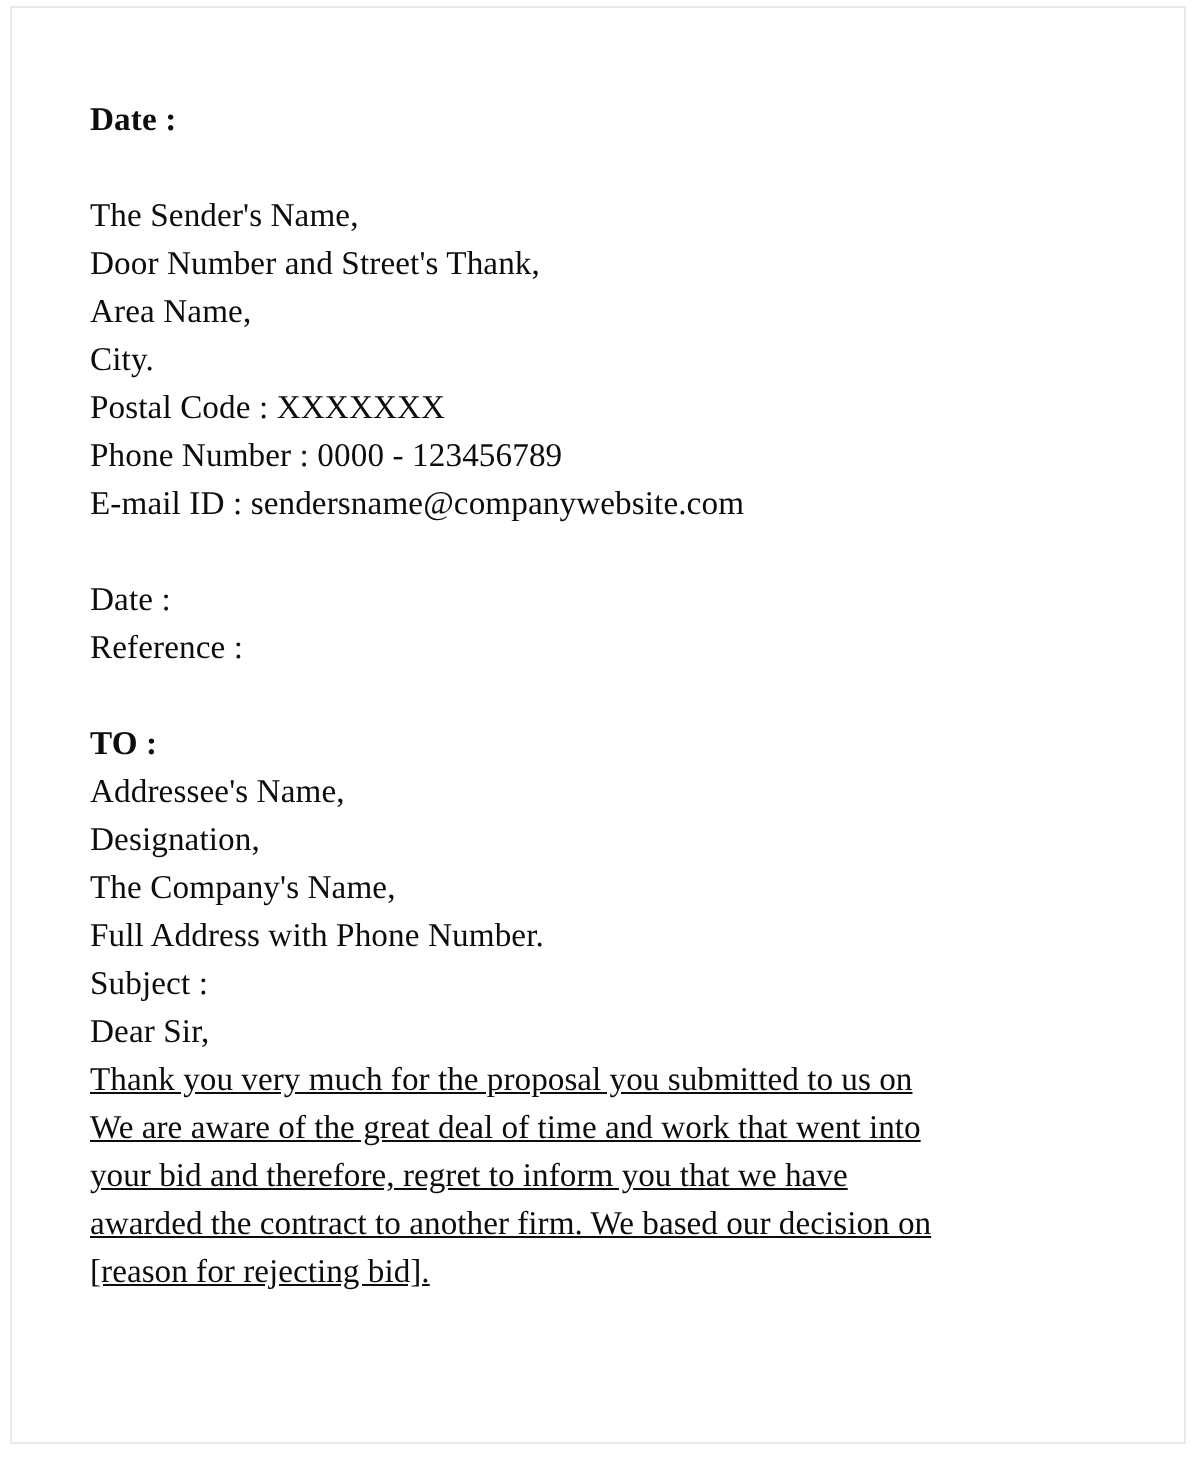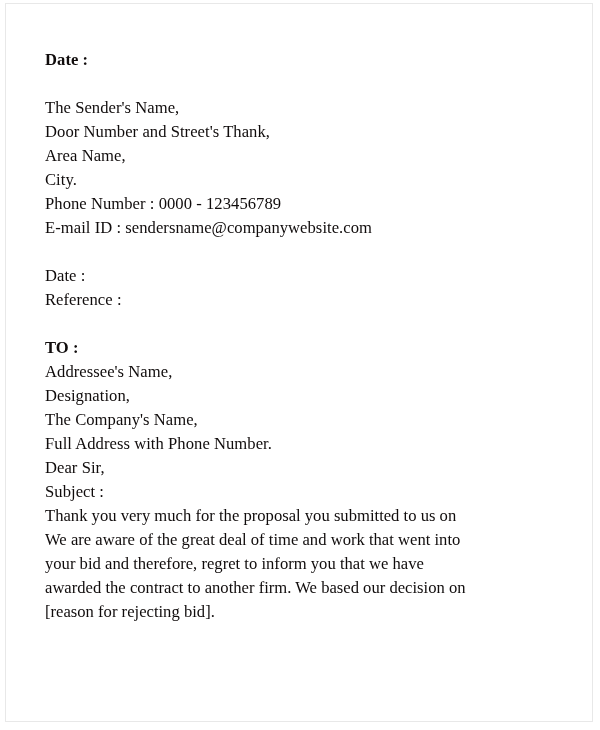--- a/index.html
+++ b/index.html
@@ -45,56 +45,58 @@
     margin: 0;
   }
   .hdr {
     font-weight: bold;
   }
   .spacer {
     height: 24px;
   }
   .body-para .line {
     letter-spacing: 0.01px;
+    text-decoration: underline;
   }
 </style>
 </head>
 <body>
 
 <div class="page">
   <div class="letter">
 
     <div class="block">
       <div class="line hdr">Date :</div>
       <div class="spacer"></div>
       <div class="line">The Sender's Name,</div>
       <div class="line">Door Number and Street's Thank,</div>
       <div class="line">Area Name,</div>
       <div class="line">City.</div>
+      <div class="line">Postal Code : XXXXXXX</div>
       <div class="line">Phone Number : 0000 - 123456789</div>
       <div class="line">E-mail ID : sendersname@companywebsite.com</div>
     </div>
 
     <div class="spacer"></div>
 
     <div class="block">
       <div class="line">Date :</div>
       <div class="line">Reference :</div>
     </div>
 
     <div class="spacer"></div>
 
     <div class="block">
       <div class="line hdr">TO :</div>
       <div class="line">Addressee's Name,</div>
       <div class="line">Designation,</div>
       <div class="line">The Company's Name,</div>
       <div class="line">Full Address with Phone Number.</div>
+      <div class="line">Subject :</div>
       <div class="line">Dear Sir,</div>
-      <div class="line">Subject :</div>
     </div>
 
     <div class="block body-para">
       <div class="line">Thank you very much for the proposal you submitted to us on</div>
       <div class="line">We are aware of the great deal of time and work that went into</div>
       <div class="line">your bid and therefore, regret to inform you that we have</div>
       <div class="line">awarded the contract to another firm. We based our decision on</div>
       <div class="line">[reason for rejecting bid].</div>
     </div>
 

